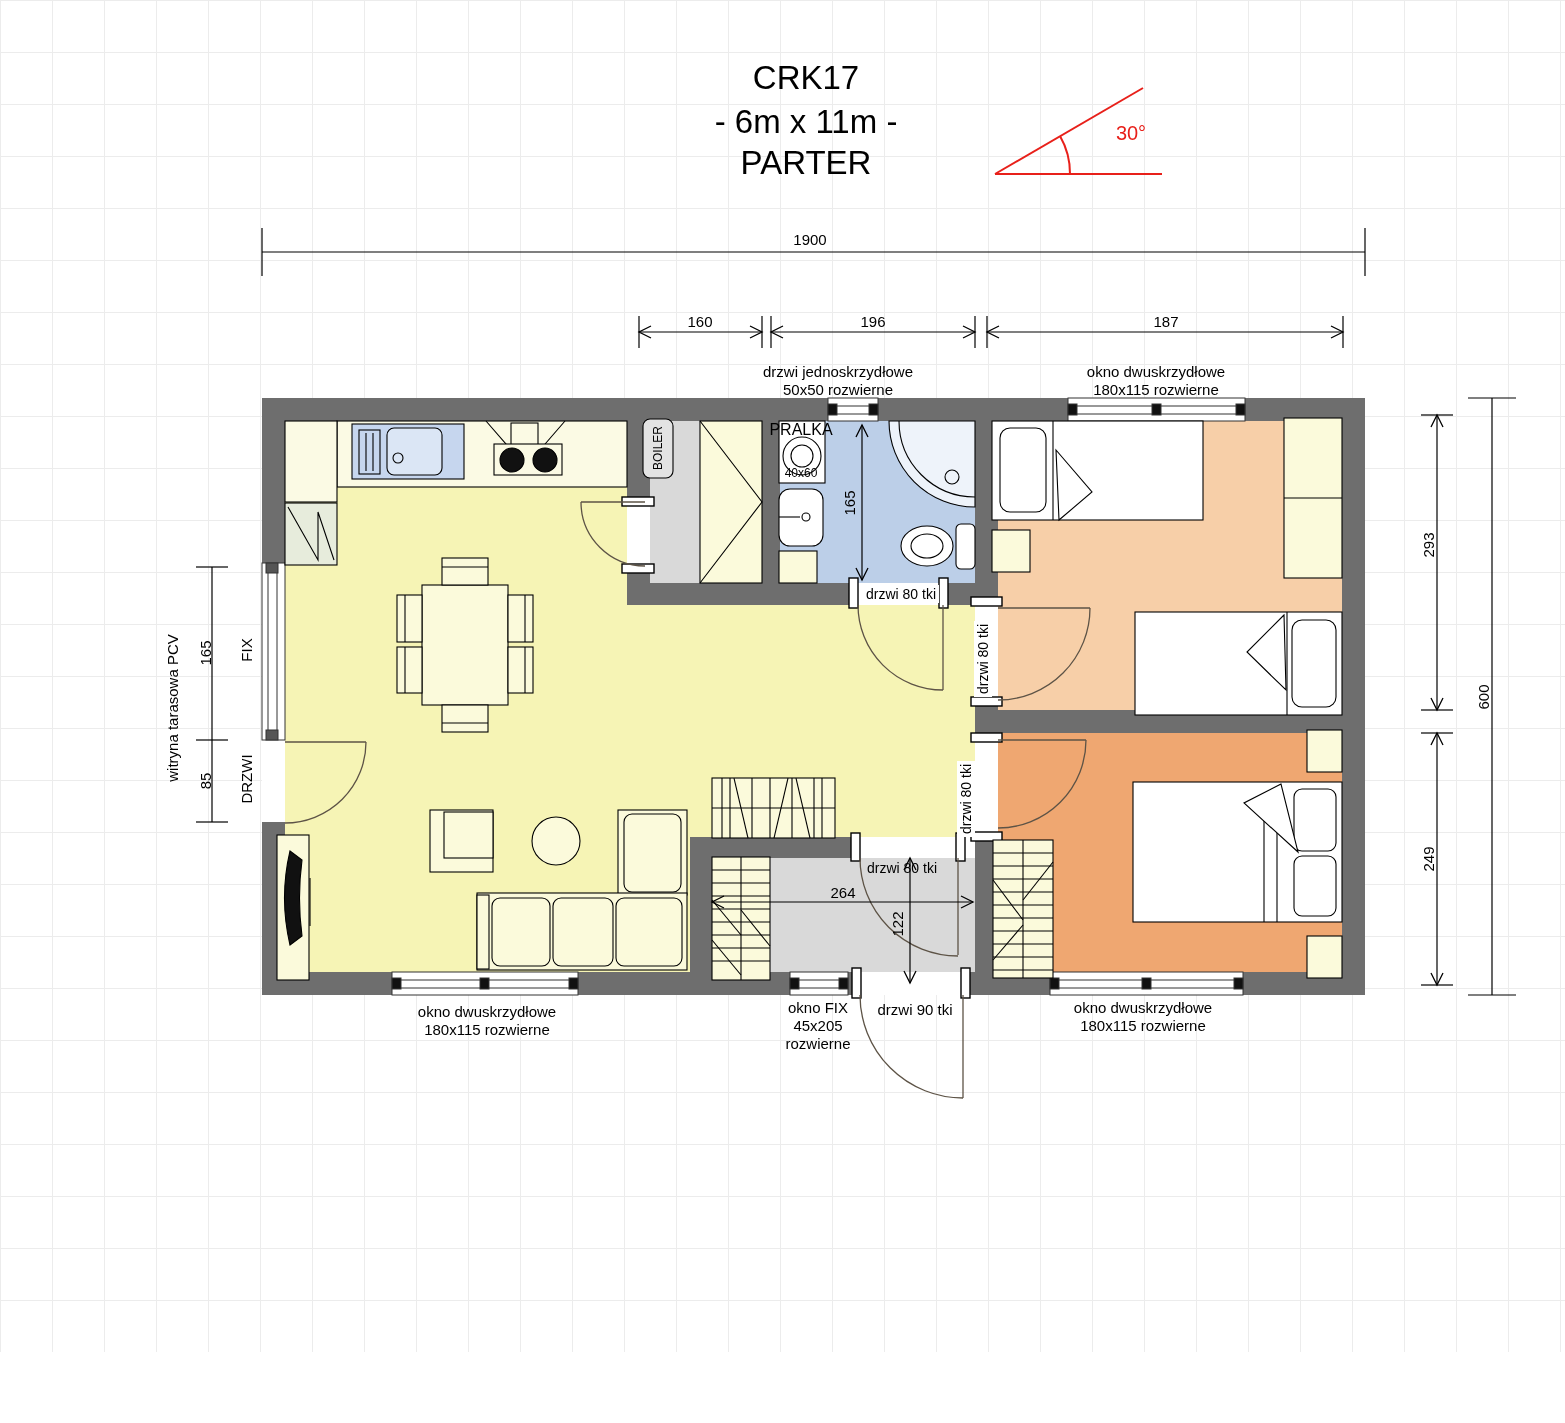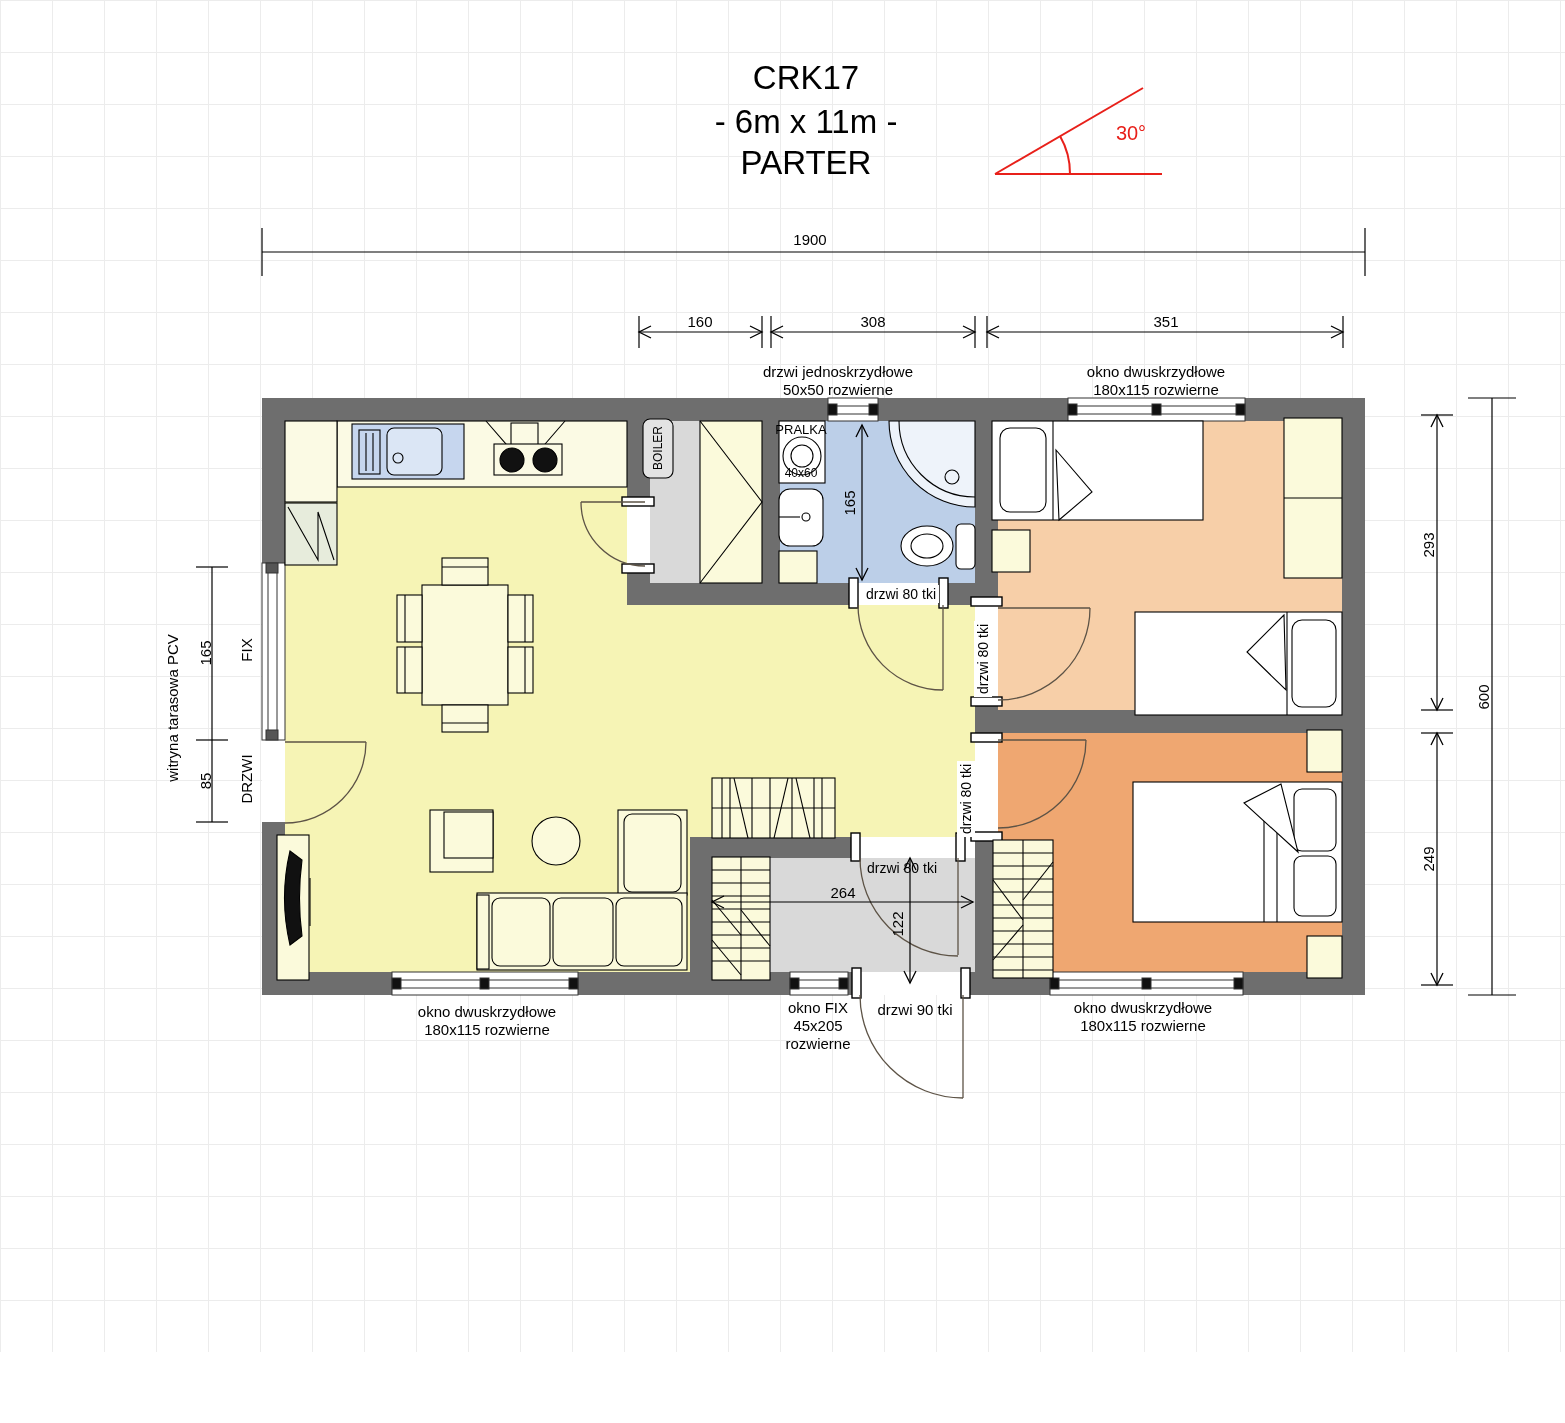--- a/index.html
+++ b/index.html
@@ -19,21 +19,21 @@
   }
   #plan svg{position:absolute;left:0;top:0;z-index:1;}
   .lbl{
     position:absolute; z-index:2; transform:translate(-50%,-50%);
     font-size:15px; color:#000; white-space:nowrap; text-align:center; line-height:18px;
   }
   .rot{transform:translate(-50%,-50%) rotate(-90deg);}
   .bgw{background:#fff;padding:0 3px;}
   .t33{font-size:33px;line-height:40px;}
   .f14{font-size:14px;}
-  .f13{font-size:13px;line-height:15px;}
+  .f13{font-size:16px;line-height:15px;}
   .f12{font-size:12px;line-height:14px;}
   .red{color:var(--red);}
 </style>
 </head>
 <body>
 
 <div id="plan">
 
 <svg width="1565" height="1423" viewBox="0 0 1565 1423">
   <defs>
@@ -396,22 +396,22 @@
 </svg>
 
 <div class="lbl t33" style="left:806px;top:78px">CRK17</div>
 <div class="lbl t33" style="left:806px;top:122px">- 6m x 11m -</div>
 <div class="lbl t33" style="left:806px;top:163px">PARTER</div>
 
 <div class="lbl red" style="left:1131px;top:133px;font-size:20px">30°</div>
 
 <div class="lbl" style="left:810px;top:240px">1900</div>
 <div class="lbl" style="left:700px;top:322px">160</div>
-<div class="lbl" style="left:873px;top:322px">308</div>
-<div class="lbl" style="left:1166px;top:322px">351</div>
+<div class="lbl" style="left:873px;top:322px">196</div>
+<div class="lbl" style="left:1166px;top:322px">187</div>
 
 <div class="lbl" style="left:838px;top:381px">
   <div>drzwi jednoskrzydłowe</div>
   <div>50x50 rozwierne</div>
 </div>
 <div class="lbl" style="left:1156px;top:381px">
   <div>okno dwuskrzydłowe</div>
   <div>180x115 rozwierne</div>
 </div>
 

